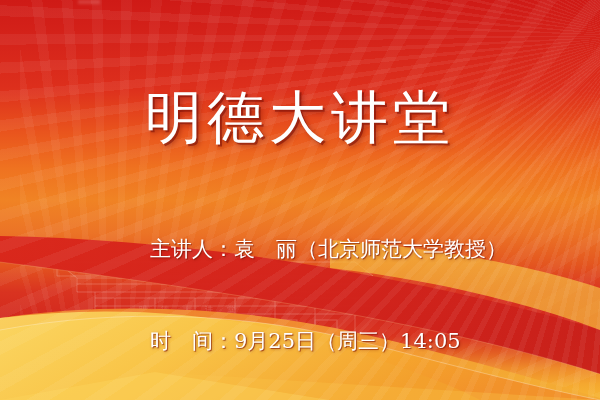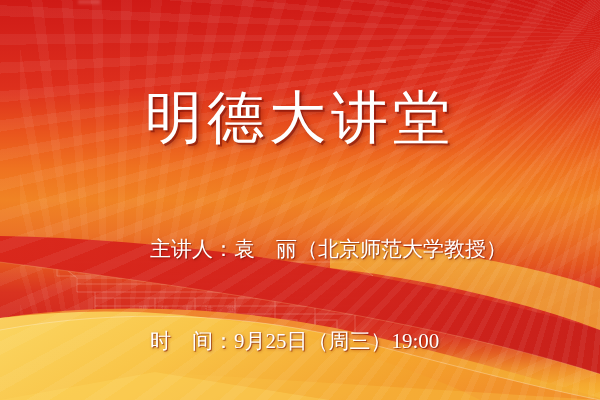--- a/index.html
+++ b/index.html
@@ -111,21 +111,20 @@
     font-size: 21px;
     line-height: 30.5px;
     white-space: pre;
     text-shadow:
       1px 1px 0 rgba(130,24,8,0.55),
       1px 1px 3px rgba(120,20,6,0.5);
   }
   .body-line {
     display: block;
     white-space: pre;
-    font-family: Liberation Serif, serif;
   }
 
   
   .top-smudge {
     position: absolute;
     left: 78px;
     top: 0px;
     width: 22px;
     height: 4px;
     background: rgba(255,255,255,0.16);
@@ -229,19 +228,19 @@
       <path d="M0 262 C 110 276, 250 296, 360 316 C 450 333, 530 352, 600 374" fill="none" stroke="rgba(255,220,150,0.22)" stroke-width="1"></path>
     </svg>
   </div>
 
   <div class="rays2"></div>
 
   <h1 class="title">明德大讲堂</h1>
 
   <div class="body-block">
     <span class="body-line">主讲人：袁　丽（北京师范大学教授）</span>
-    <span class="body-line">时　间：9月25日（周三）19:00</span>
+    <span class="body-line">时　间：9月25日（周三）14:05</span>
     
     
     
   </div>
 
 </div>
 
 </body></html>

